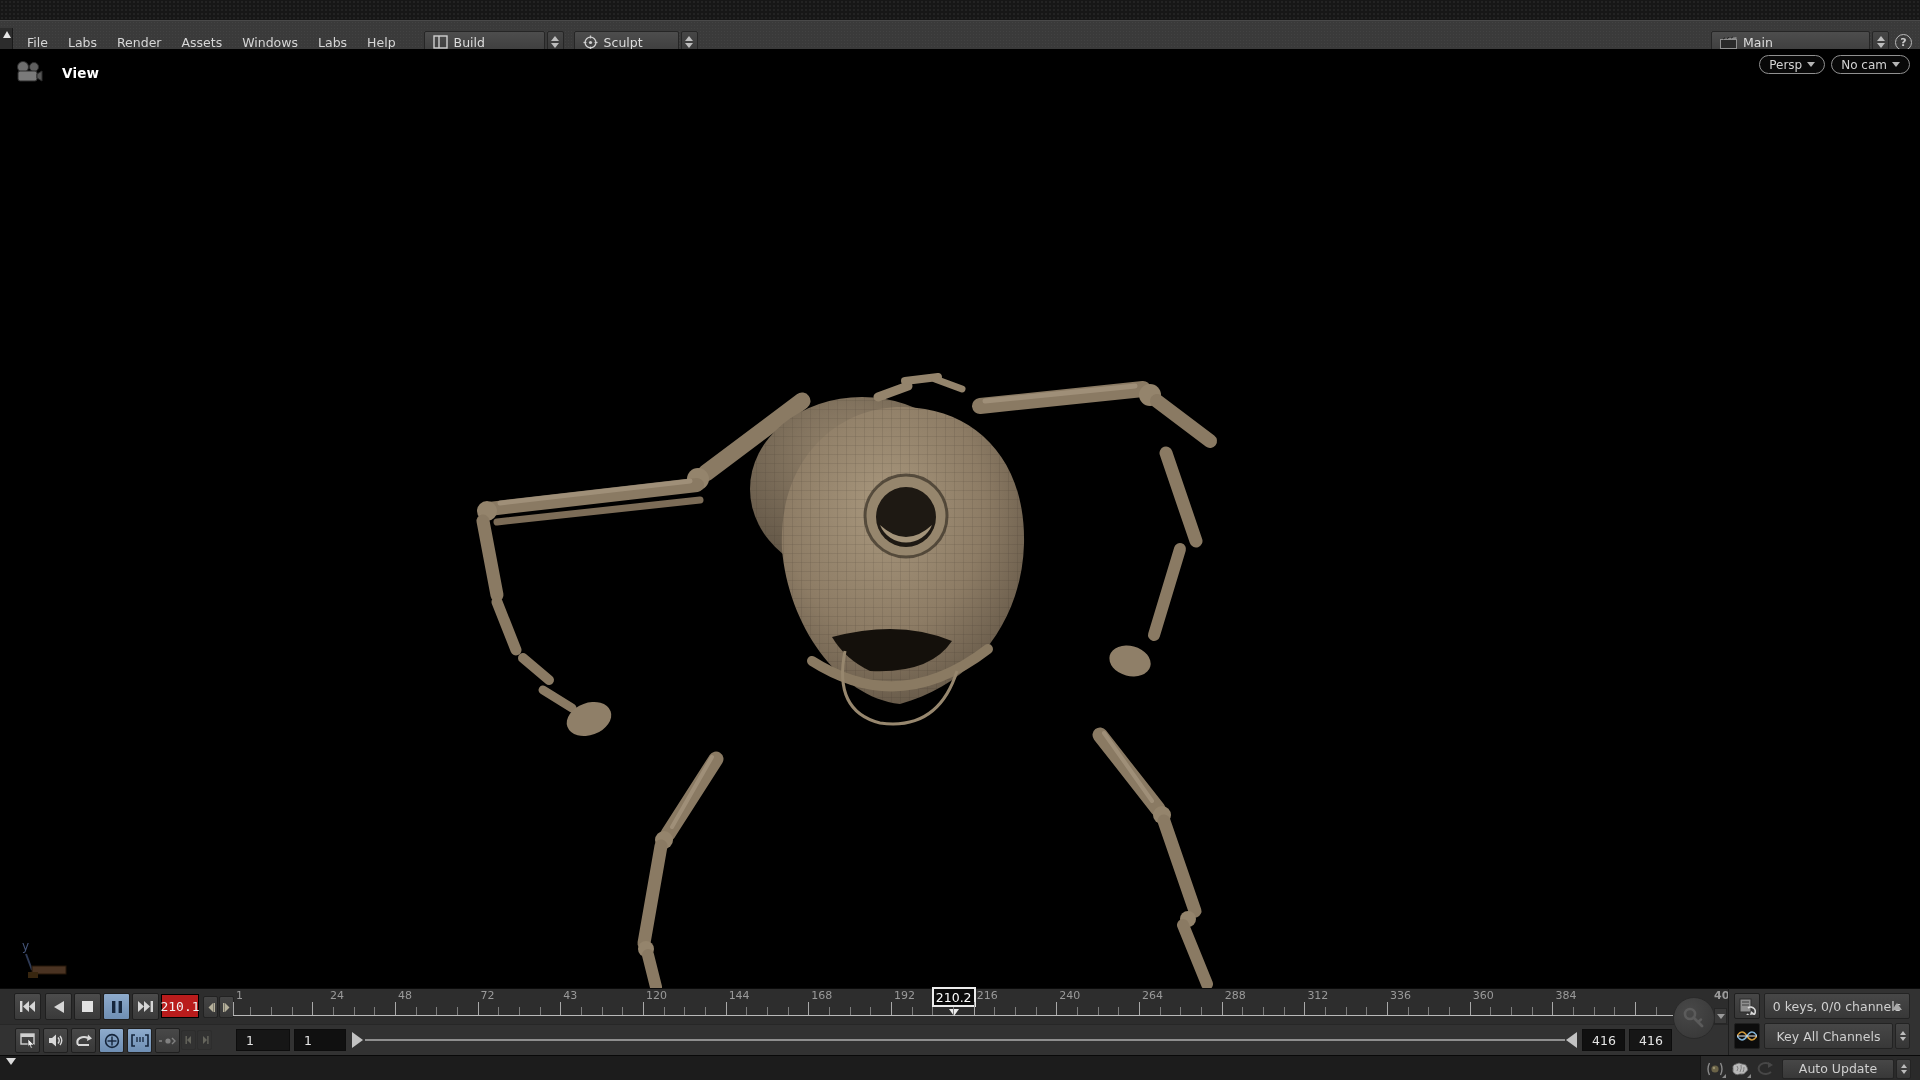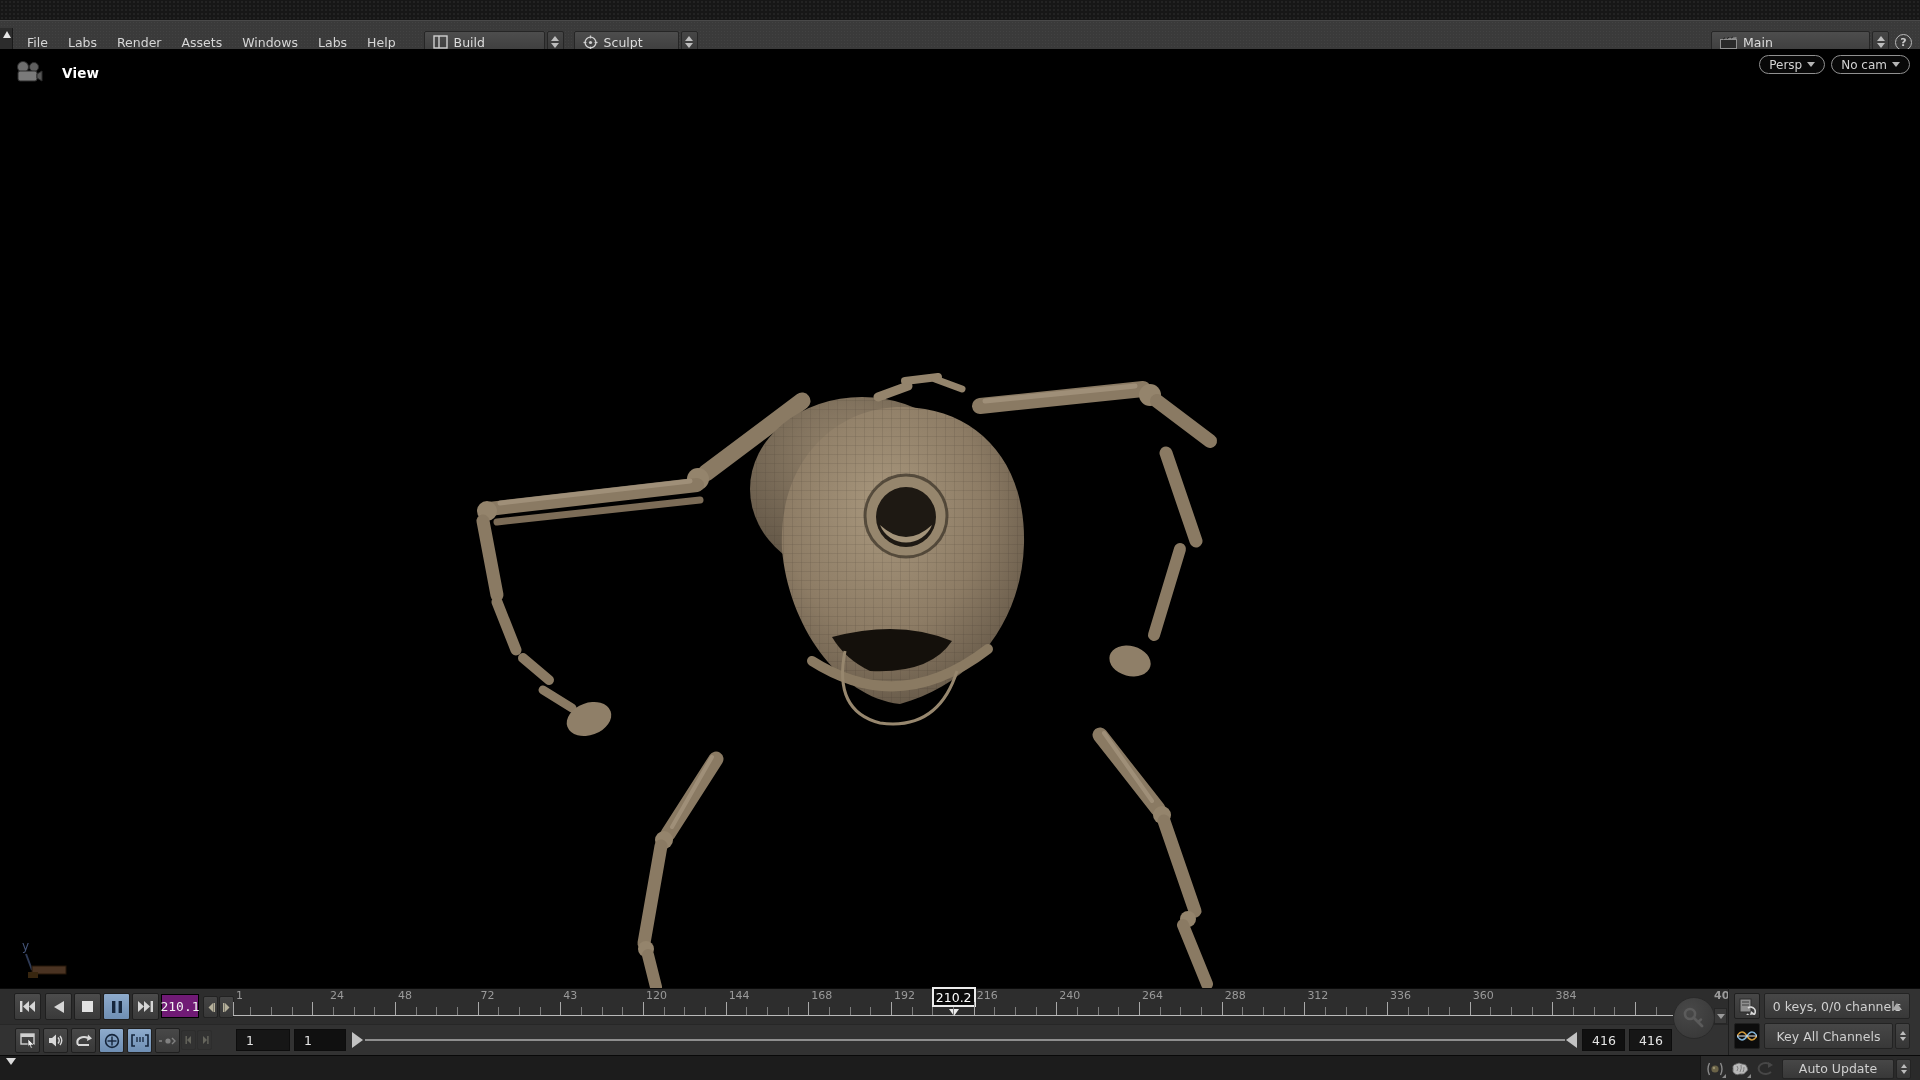--- a/index.html
+++ b/index.html
@@ -46,21 +46,21 @@
   .row2 { position:absolute; left:0; top:1024px; width:1728px; height:31px; background:#323232; border-top:1px solid #272727; }
   .row3 { position:absolute; left:0; top:1055px; width:1920px; height:25px; background:#1c1c1c; border-top:1px solid #090909; }
   .right-panel { position:absolute; left:1728px; top:988px; width:192px; height:67px; background:#323232;
     border-top:1px solid #0b0b0b; border-left:1px solid #1e1e1e; }
 
   .tbtn { position:absolute; width:27px; height:27px; top:4px; background:linear-gradient(#4c4c4c,#3a3a3a);
     border:1px solid #1f1f1f; border-radius:2px; display:flex; align-items:center; justify-content:center; }
   .tbtn.active { background:linear-gradient(#8eabcc,#6f8fb4); }
   .sbtn { position:absolute; width:15px; height:22px; top:7px; background:linear-gradient(#454545,#373737);
     border:1px solid #222; border-radius:2px; display:flex; align-items:center; justify-content:center; }
-  .frame-field { position:absolute; left:161px; top:5px; width:38px; height:24px; background:#701a75;
+  .frame-field { position:absolute; left:161px; top:5px; width:38px; height:24px; background:#b91c1c;
     color:#f2f2f2; font-family:"DejaVu Sans Mono","Liberation Mono",monospace; font-size:13px;
     display:flex; align-items:center; justify-content:center; border:1px solid #000; }
 
   .ruler { position:absolute; left:233px; top:0; width:1440px; height:36px; }
   .ruler-base { position:absolute; left:0; right:0; top:26px; height:1px; background:#b9b9b9; }
   .tick { position:absolute; width:1px; background:#a8a8a8; }
   .tick.major { height:13px; top:13px; }
   .tick.minor { height:8px; top:18px; background:#7d7d7d; }
   .tick-label { position:absolute; top:0; font-size:11px; color:#9a9a9a; }
 

